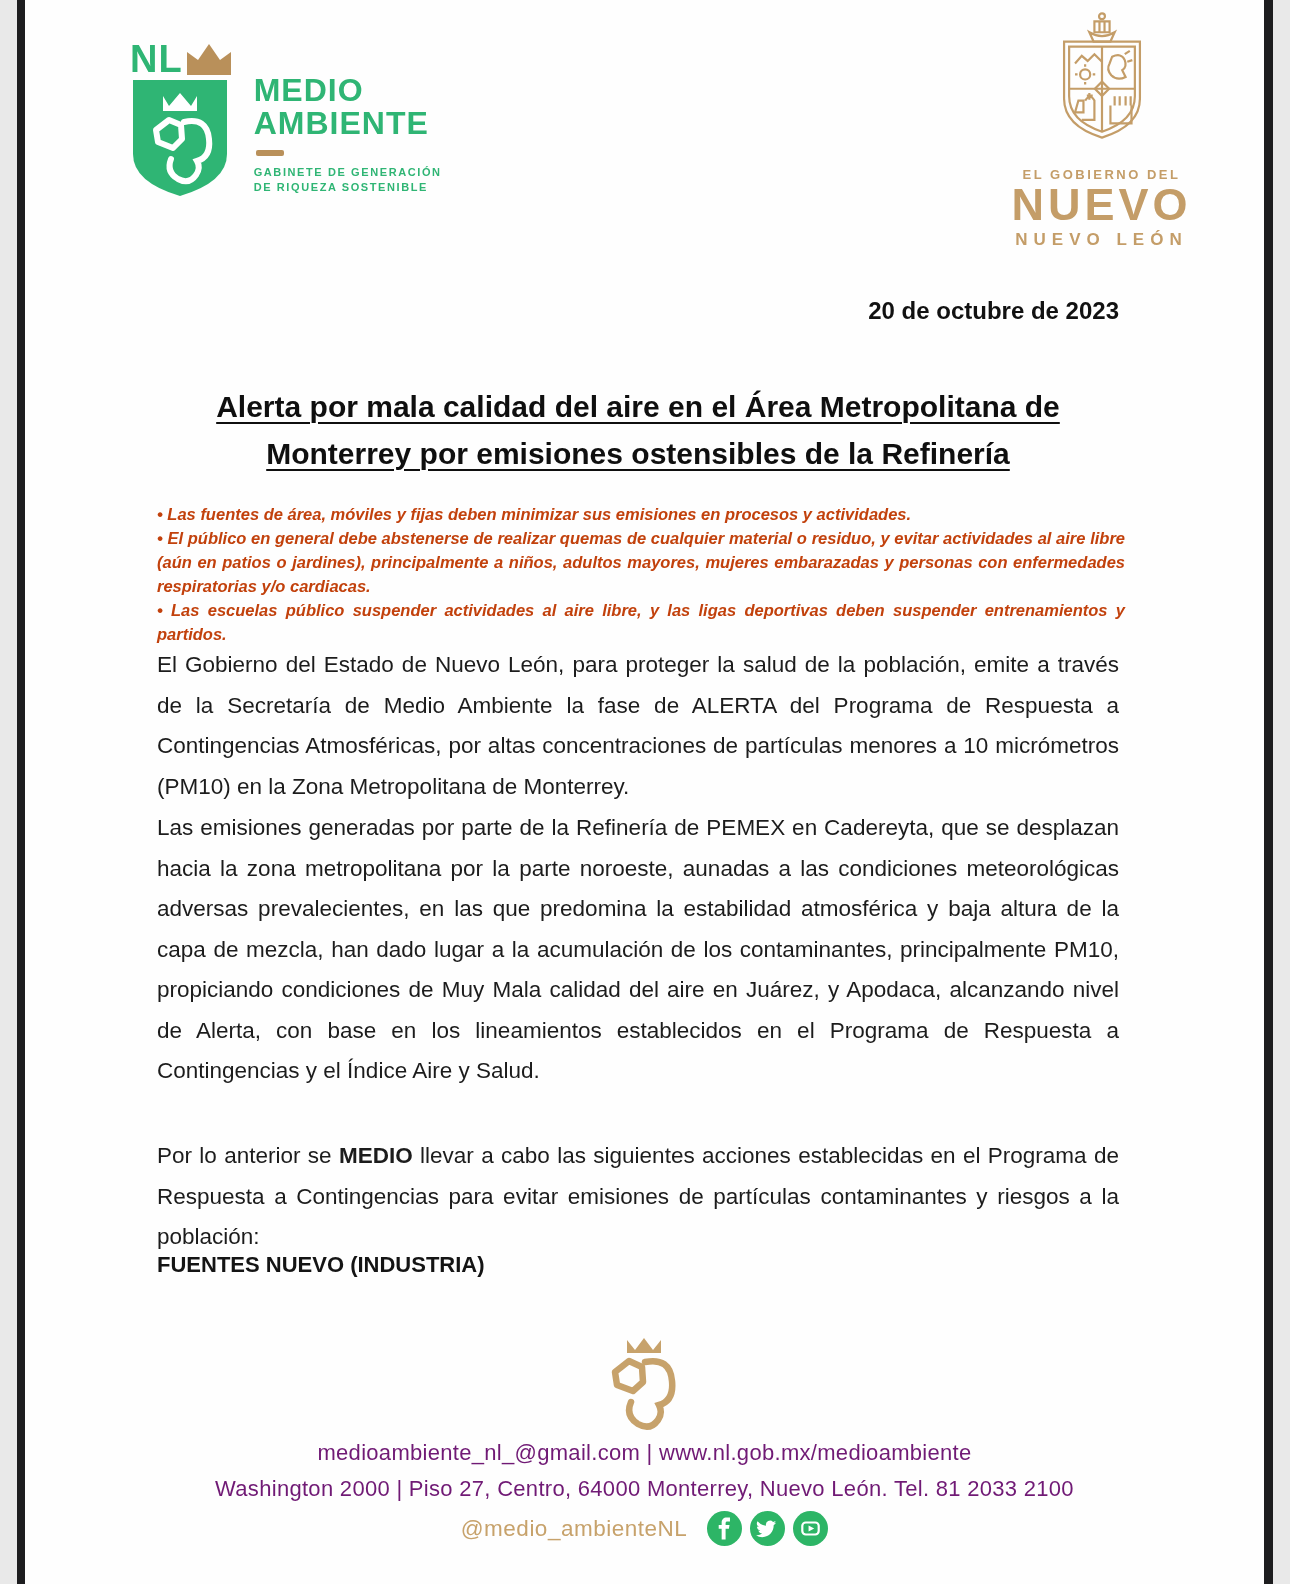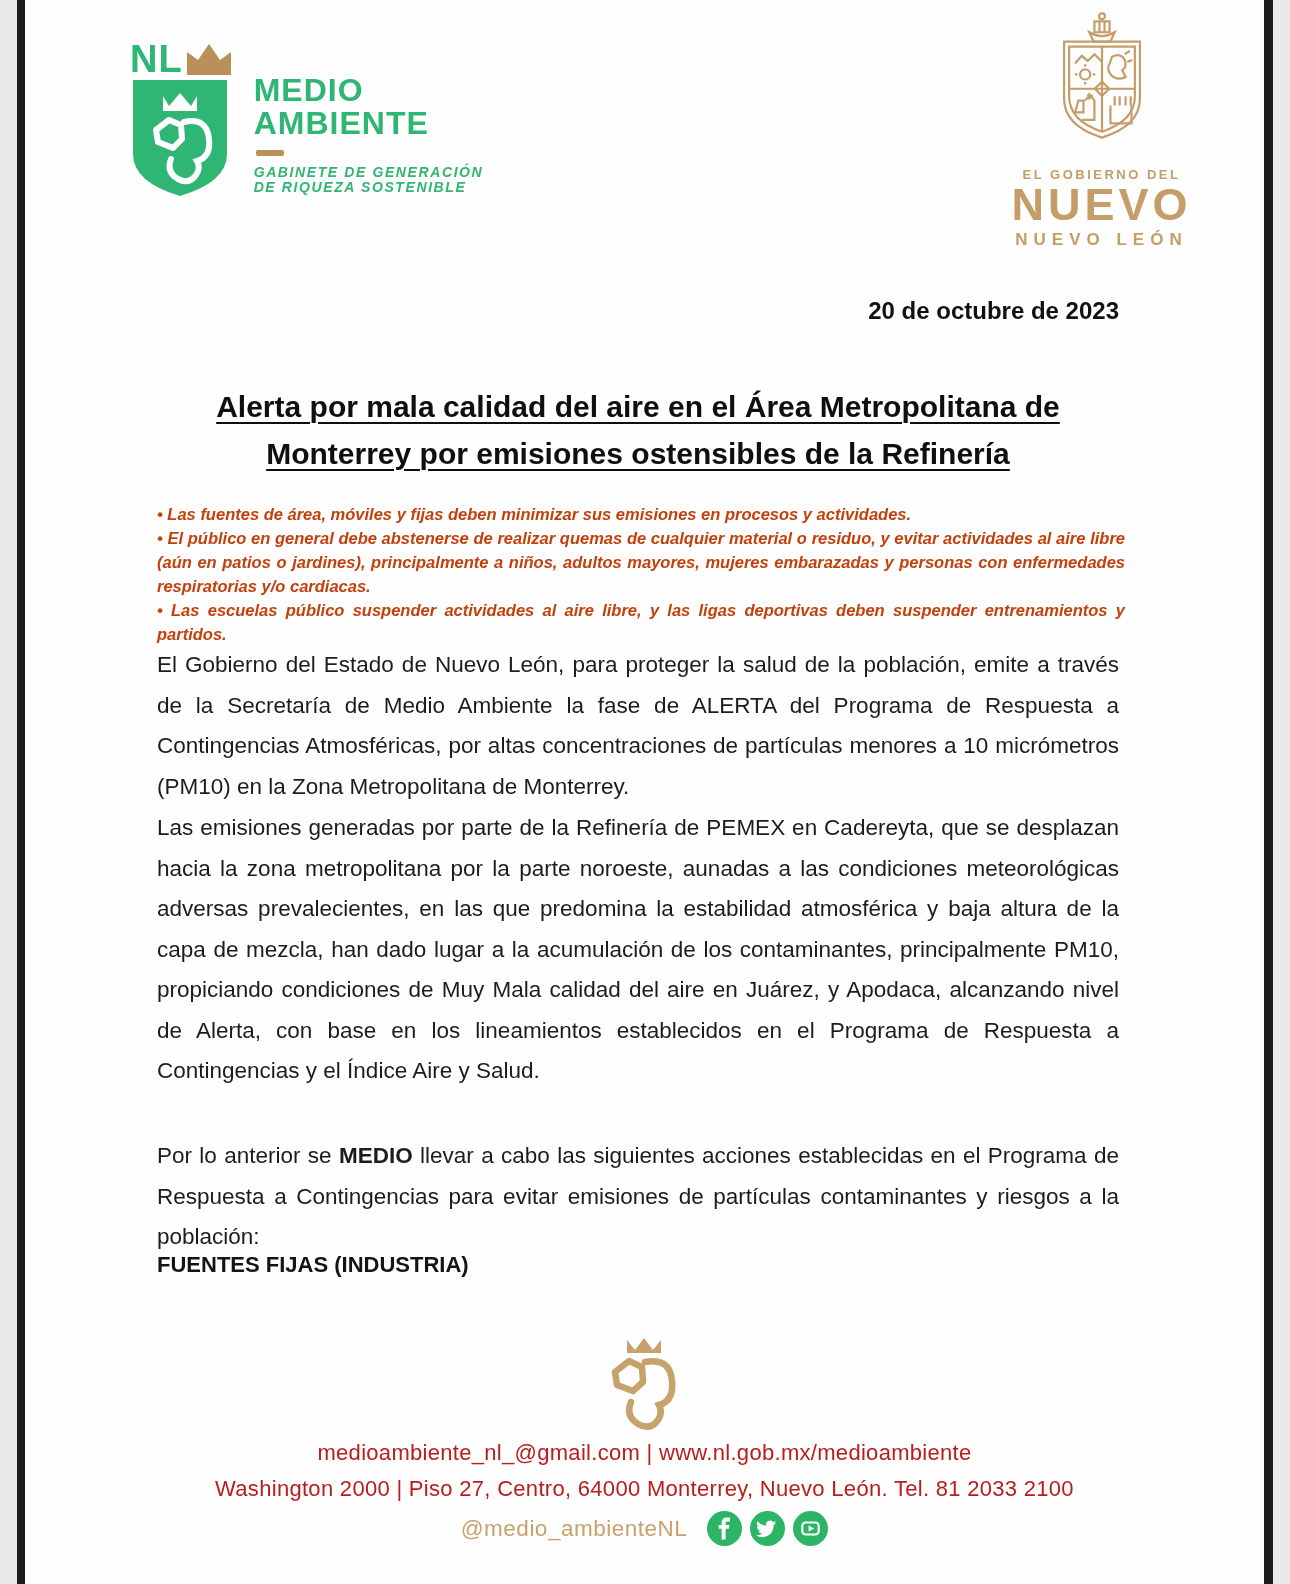--- a/index.html
+++ b/index.html
@@ -14,21 +14,21 @@
 
   
   .logo-left{position:absolute;left:113px;top:42px;display:flex;}
   .shield-col{display:flex;flex-direction:column;}
   .nl-row{display:flex;align-items:flex-start;height:36px;}
   .nl-word{font-size:38px;font-weight:bold;color:#2fb574;line-height:34px;letter-spacing:1px;}
   .crown-svg{margin-left:3px;margin-top:1px;}
   .logo-text{margin-left:22px;padding-top:32px;}
   .logo-title{font-size:32px;font-weight:bold;color:#2fb574;line-height:33px;letter-spacing:1px;}
   .gold-dash{width:28px;height:6px;background:#b9905a;border-radius:2px;margin:10px 0 9px 2px;}
-  .logo-sub{font-size:14px;font-weight:bold;color:#2fb574;letter-spacing:1.6px;line-height:15px;font-style:italic;}
+  .logo-sub{font-size:11px;font-weight:bold;color:#2fb574;letter-spacing:1.6px;line-height:15px;}
 
   
   .crest{position:absolute;left:982px;top:8px;width:205px;text-align:center;}
   .crest-caption-top{margin-top:7px;font-size:13px;font-weight:bold;color:#c49d68;letter-spacing:2.5px;}
   .crest-wordmark{font-size:45px;font-weight:bold;color:#c49d68;letter-spacing:4px;line-height:46px;}
   .crest-caption-bottom{font-size:17px;color:#c49d68;letter-spacing:6px;margin-top:2px;font-weight:bold;}
 
   
   .doc-date{position:absolute;left:140px;width:962px;top:297px;text-align:right;
     font-size:24px;font-weight:bold;color:#111;}
@@ -40,21 +40,21 @@
     text-align:justify;text-align-last:left;color:#c2410c;}
   .para{position:absolute;left:140px;width:962px;margin:0;font-size:22.5px;line-height:40.5px;
     text-align:justify;text-align-last:left;color:#1c1c1c;}
   .para.p1{top:645px;}
   .para.p2{top:808px;}
   .para.p3{top:1136px;}
   .section-heading{position:absolute;left:140px;top:1252px;font-size:22px;font-weight:bold;color:#141414;}
 
   
   .footer{position:absolute;left:8px;right:9px;top:1328px;text-align:center;}
-  .footer-line{font-size:22px;color:#b91c1c;letter-spacing:0.3px;}
+  .footer-line{font-size:22px;color:#701a75;letter-spacing:0.3px;}
   .footer-contact{margin-top:4px;}
   .footer-address{margin-top:10px;}
   .social-row{margin-top:9px;display:flex;justify-content:center;align-items:center;gap:8px;}
   .social-handle{font-size:22.5px;color:#c7a26b;margin-right:12px;letter-spacing:0.5px;}
   .social-icon{width:35px;height:35px;display:inline-block;}
 </style>
 </head>
 <body>
 
 <div class="page">
@@ -117,21 +117,21 @@
   <div class="bullets">
     <p class="bullet-item">• Las fuentes de área, móviles y fijas deben minimizar sus emisiones en procesos y actividades.</p>
     <p class="bullet-item">• El público en general debe abstenerse de realizar quemas de cualquier material o residuo, y evitar actividades al aire libre (aún en patios o jardines), principalmente a niños, adultos mayores, mujeres embarazadas y personas con enfermedades respiratorias y/o cardiacas.</p>
     <p class="bullet-item">• Las escuelas público suspender actividades al aire libre, y las ligas deportivas deben suspender entrenamientos y partidos.</p>
   </div>
 
   <p class="para p1">El Gobierno del Estado de Nuevo León, para proteger la salud de la población, emite a través de la Secretaría de Medio Ambiente la fase de ALERTA del Programa de Respuesta a Contingencias Atmosféricas, por altas concentraciones de partículas menores a 10 micrómetros (PM10) en la Zona Metropolitana de Monterrey.</p>
   <p class="para p2">Las emisiones generadas por parte de la Refinería de PEMEX en Cadereyta, que se desplazan hacia la zona metropolitana por la parte noroeste, aunadas a las condiciones meteorológicas adversas prevalecientes, en las que predomina la estabilidad atmosférica y baja altura de la capa de mezcla, han dado lugar a la acumulación de los contaminantes, principalmente PM10, propiciando condiciones de Muy Mala calidad del aire en Juárez, y Apodaca, alcanzando nivel de Alerta, con base en los lineamientos establecidos en el Programa de Respuesta a Contingencias y el Índice Aire y Salud.</p>
   <p class="para p3"><span>Por lo anterior se </span><strong>MEDIO</strong><span> llevar a cabo las siguientes acciones establecidas en el Programa de Respuesta a Contingencias para evitar emisiones de partículas contaminantes y riesgos a la población:</span></p>
 
-  <div class="section-heading">FUENTES FIJAS (INDUSTRIA)</div>
+  <div class="section-heading">FUENTES NUEVO (INDUSTRIA)</div>
 
   <div class="footer">
     <svg width="96" height="104" viewBox="0 0 96 104">
       <path d="M30 12 l8 10 l9 -12 l9 12 l8 -10 v13 h-34 z" fill="#c7a26b"></path>
       <path d="M18 44 l14 -11 l13 6 l1 15 l-10 9 l-16 -6 z" fill="none" stroke="#c7a26b" stroke-width="6.5" stroke-linejoin="round"></path>
       <path d="M48 34 q25 -5 27 19 q2 20 -13 24 q4 8 -1 15 q-8 11 -20 4 q-13 -8 -7 -22" fill="none" stroke="#c7a26b" stroke-width="6.5" stroke-linecap="round"></path>
     </svg>
     <div class="footer-line footer-contact">medioambiente_nl_@gmail.com | www.nl.gob.mx/medioambiente</div>
     <div class="footer-line footer-address">Washington 2000 | Piso 27, Centro, 64000 Monterrey, Nuevo León. Tel. 81 2033 2100</div>
     <div class="social-row">

